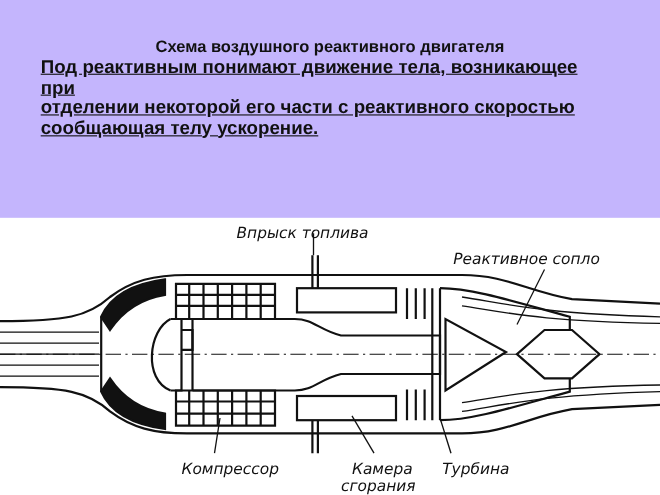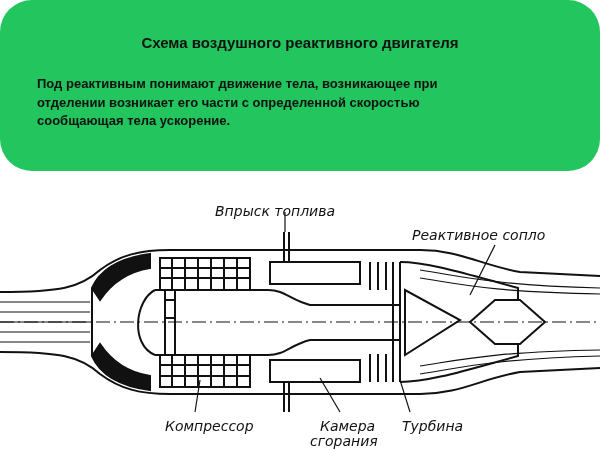--- a/index.html
+++ b/index.html
@@ -1,31 +1,31 @@
 <!DOCTYPE html>
 <html><head>
 <meta charset="utf-8">
 <style>
   html, body { margin: 0; padding: 0; }
   body { width: 600px; height: 450px; position: relative; overflow: hidden; background: #ffffff; font-family: "Liberation Sans", sans-serif; }
-  .top-panel { position: absolute; left: 0; top: 0; width: 600px; height: 171px; background: #22c55e; border-radius: 32px; }
+  .top-panel { position: absolute; left: 0; top: 0; width: 600px; height: 198px; background: #c4b5fd; }
   .title { position: absolute; left: 0; width: 600px; top: 34px; text-align: center; font-weight: bold; font-size: 15px; color: #111; }
-  .para { position: absolute; left: 37px; top: 75px; width: 520px; font-weight: bold; font-size: 13px; line-height: 18.5px; color: #111; }
+  .para { position: absolute; left: 37px; top: 52px; width: 520px; font-weight: bold; font-size: 17px; line-height: 18.5px; color: #111; text-decoration: underline; }
   .diagram { position: absolute; left: 0; top: 195px; width: 600px; height: 255px; }
   .lbl { font-family: "DejaVu Sans", sans-serif; font-style: italic; font-size: 14px; fill: #111; }
 </style>
 </head>
 <body>
 
 <div class="top-panel">
   <div class="title">Схема воздушного реактивного двигателя</div>
   <div class="para">
     <div>Под реактивным понимают движение тела, возникающее при</div>
-    <div>отделении возникает его части с определенной скоростью</div>
-    <div>сообщающая тела ускорение.</div>
+    <div>отделении некоторой его части с реактивного скоростью</div>
+    <div>сообщающая телу ускорение.</div>
   </div>
 </div>
 
 <svg class="diagram" viewBox="0 195 600 255" width="600" height="255" xmlns="http://www.w3.org/2000/svg">
   <g stroke="#111" stroke-width="2" fill="none">
 
     <path d="M0 292 C60 292 80 288 100 270 C120 255 140 250 170 250 L420 250 C460 250 480 265 520 272 L600 276"></path>
 
     <path d="M0 352 C60 352 80 356 100 374 C120 389 140 394 170 394 L420 394 C460 394 480 379 520 372 L600 368"></path>
 

